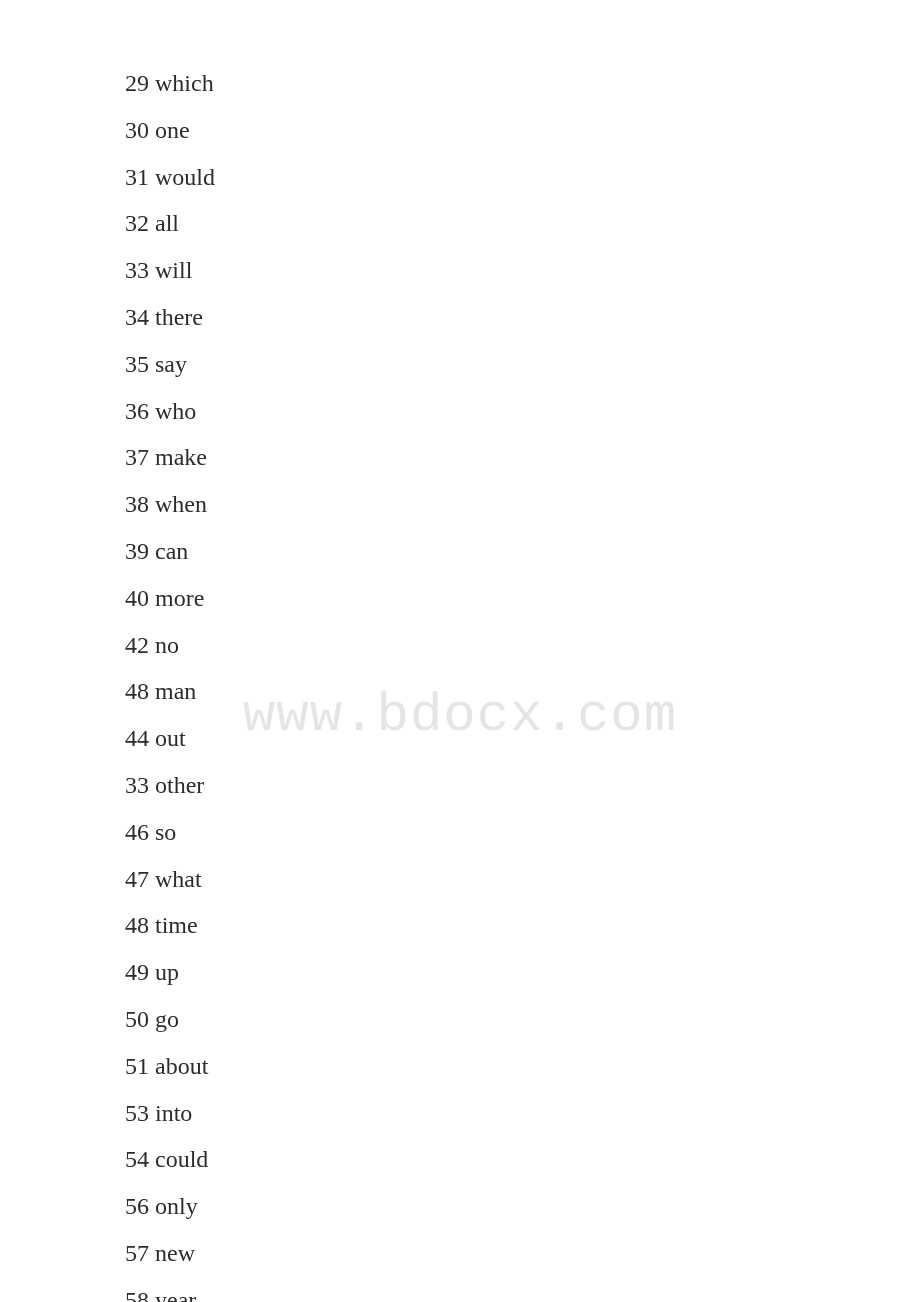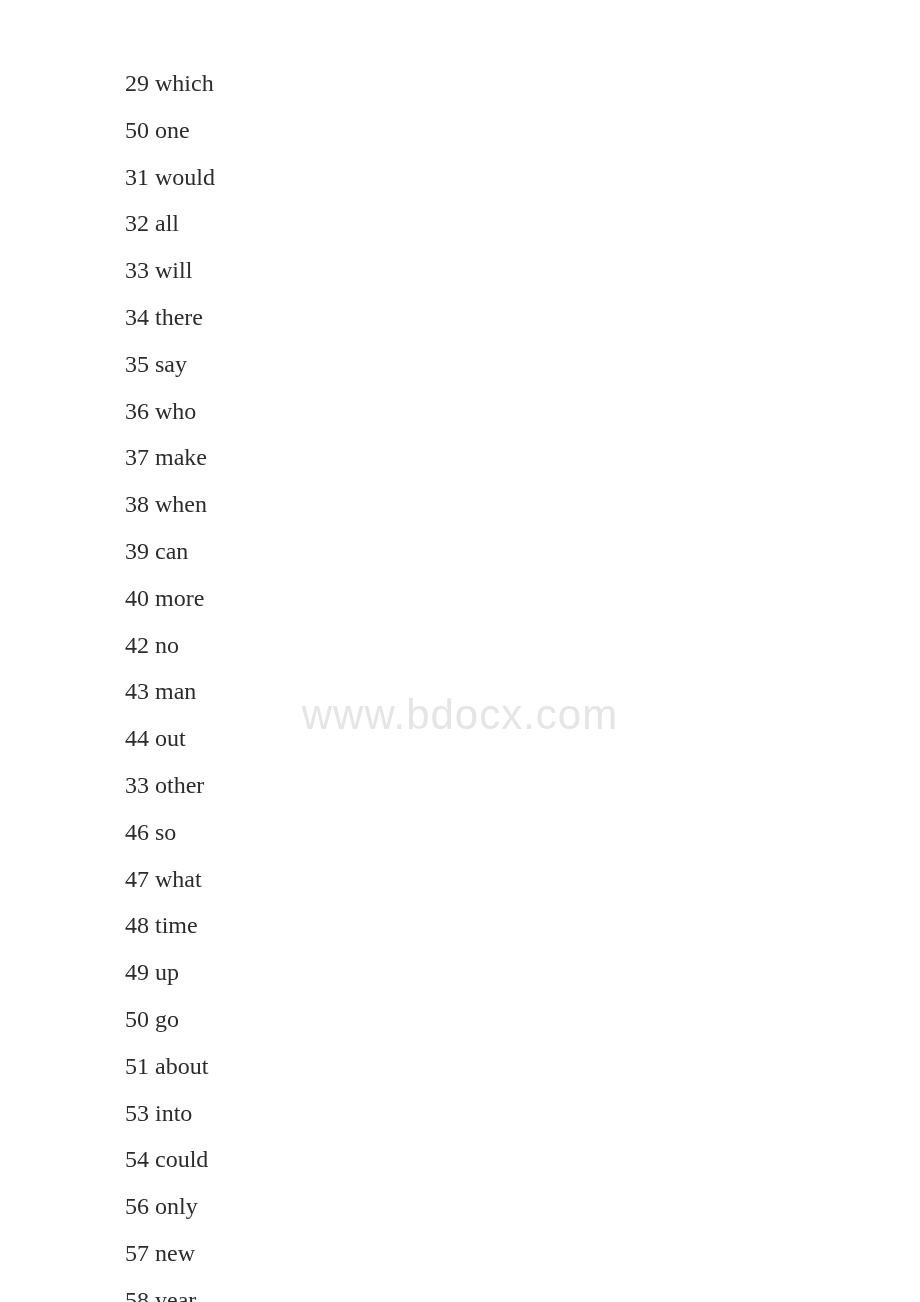--- a/index.html
+++ b/index.html
@@ -26,49 +26,49 @@
       line-height: 1.95;
       font-size: 24px;
       color: #2c2c2c;
     }
 
     .watermark {
       position: absolute;
       top: 50%;
       left: 50%;
       transform: translate(-50%, -50%);
-      font-size: 42px;
+      font-size: 54px;
       color: rgba(180, 180, 180, 0.35);
       white-space: nowrap;
       pointer-events: none;
-      font-family: Liberation Sans, sans-serif;
+      font-family: Liberation Mono, monospace;
       font-weight: normal;
       letter-spacing: 1px;
     }
   </style>
 </head>
 <body>
 
 <div class="watermark">www.bdocx.com</div>
 
 <div class="word-list" id="word-list-container">
 <div class="word-item">29 which</div>
-    <div class="word-item">50 one</div>
+    <div class="word-item">30 one</div>
     <div class="word-item">31 would</div>
     <div class="word-item">32 all</div>
     <div class="word-item">33 will</div>
     <div class="word-item">34 there</div>
     <div class="word-item">35 say</div>
     <div class="word-item">36 who</div>
     <div class="word-item">37 make</div>
     <div class="word-item">38 when</div>
     <div class="word-item">39 can</div>
     <div class="word-item">40 more</div>
     <div class="word-item">42 no</div>
-    <div class="word-item">43 man</div>
+    <div class="word-item">48 man</div>
     <div class="word-item">44 out</div>
     <div class="word-item">33 other</div>
     <div class="word-item">46 so</div>
     <div class="word-item">47 what</div>
     <div class="word-item">48 time</div>
     <div class="word-item">49 up</div>
     <div class="word-item">50 go</div>
     <div class="word-item">51 about</div>
     <div class="word-item">53 into</div>
     <div class="word-item">54 could</div>

